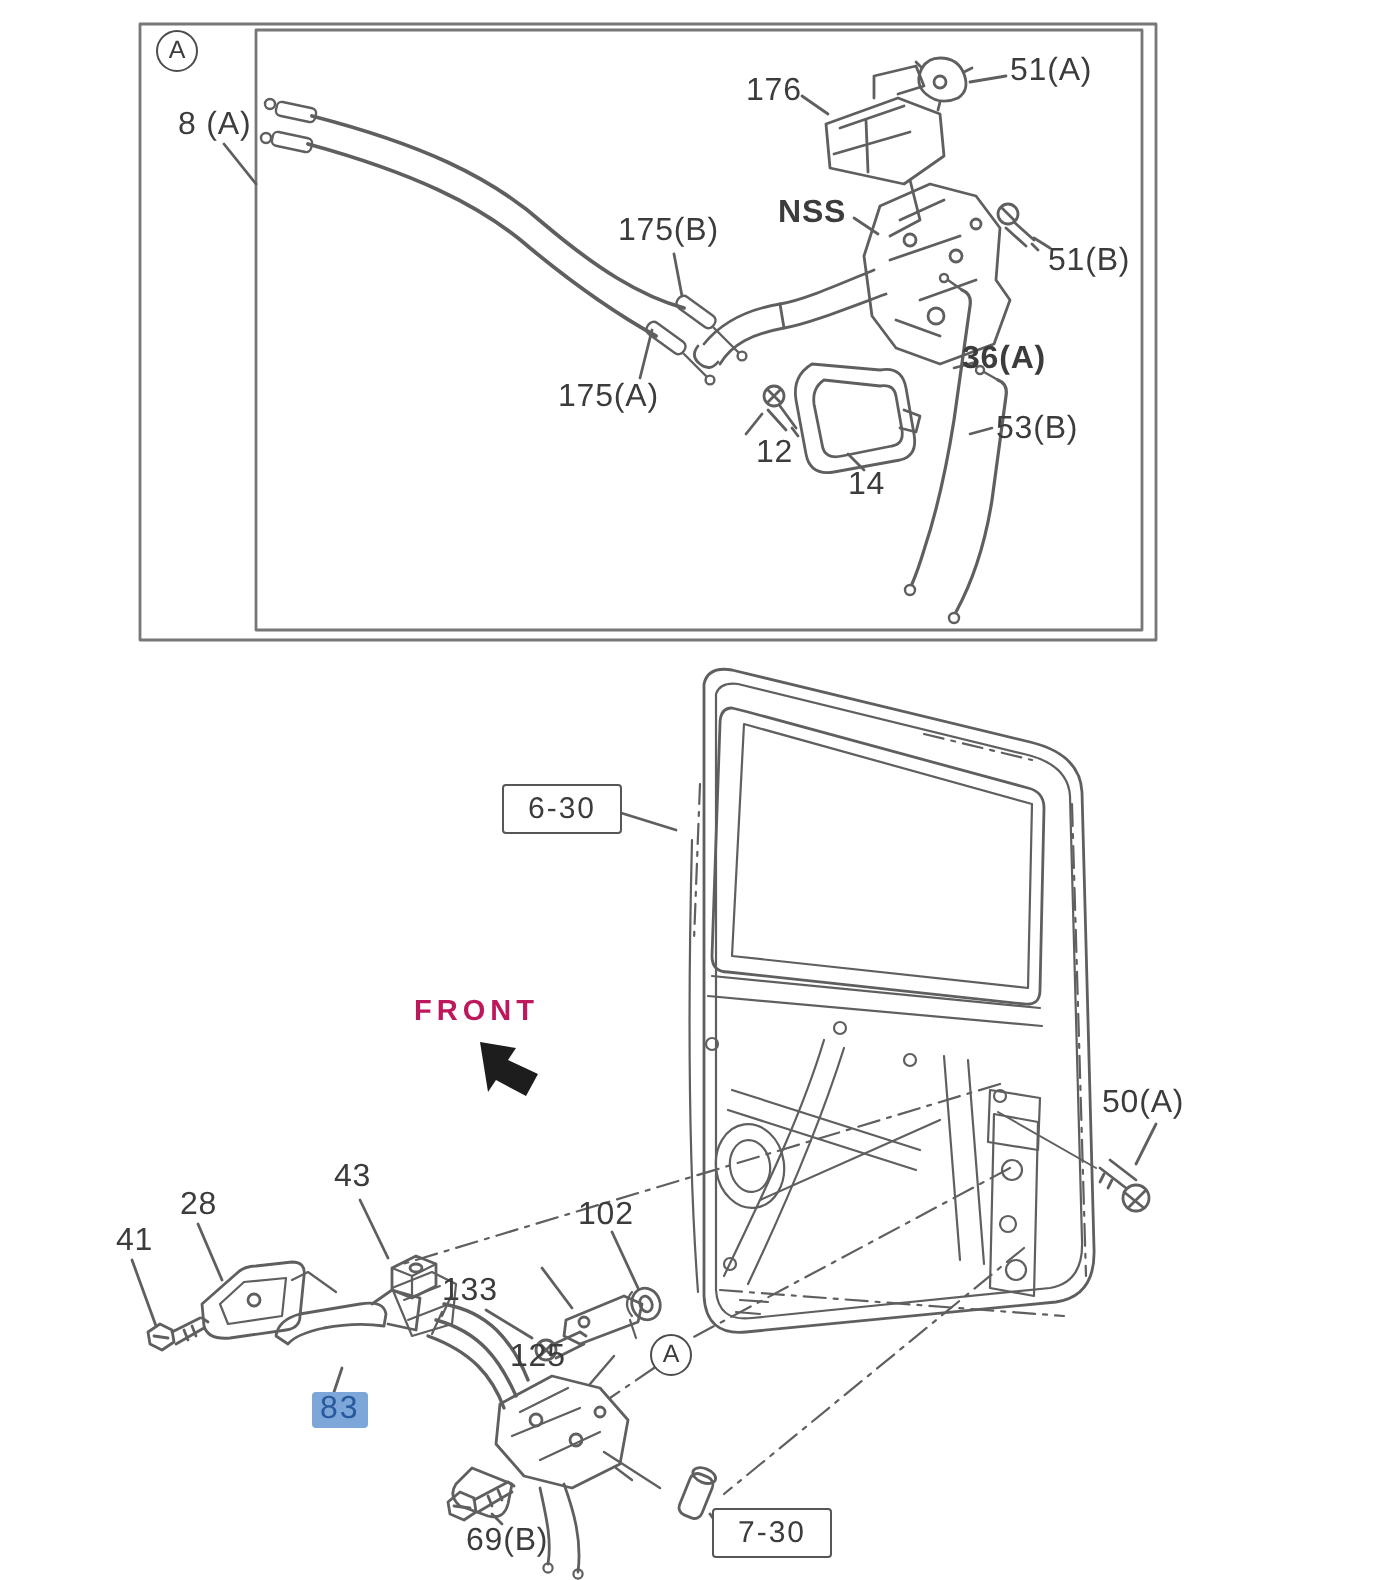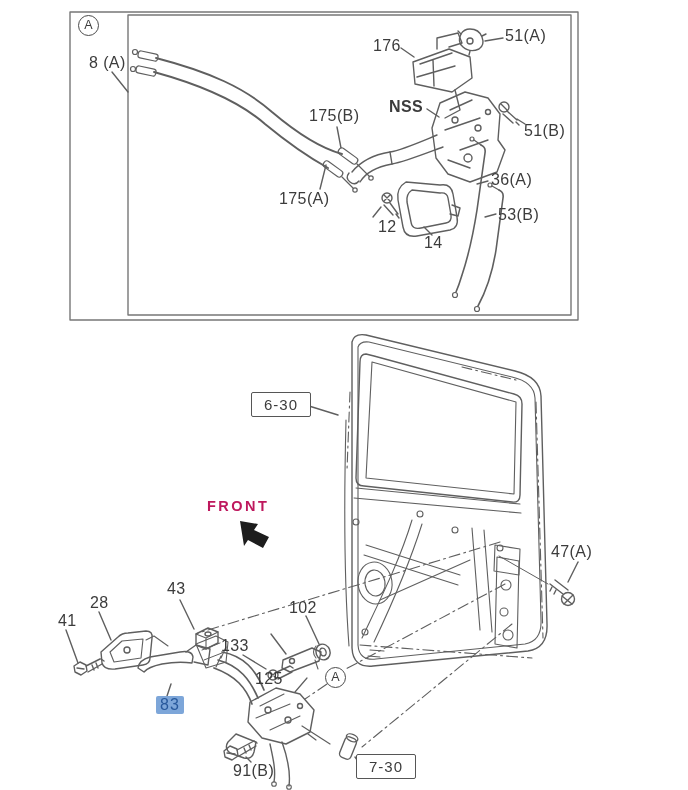--- a/index.html
+++ b/index.html
@@ -268,34 +268,34 @@
 </svg>
 
 <div class="circ" style="left:78px;top:15px;">A</div>
 <span class="lbl" style="left:89px;top:55px;">8 (A)</span>
 <span class="lbl" style="left:309px;top:108px;">175(B)</span>
 <span class="lbl" style="left:279px;top:191px;">175(A)</span>
 <span class="lbl" style="left:373px;top:38px;">176</span>
 <span class="lbl" style="left:389px;top:99px;font-weight:bold;">NSS</span>
 <span class="lbl" style="left:505px;top:28px;">51(A)</span>
 <span class="lbl" style="left:524px;top:123px;">51(B)</span>
-<span class="lbl" style="left:491px;top:172px;">36(A)</span>
+<span class="lbl" style="left:481px;top:172px;font-weight:bold;">36(A)</span>
 <span class="lbl" style="left:498px;top:207px;">53(B)</span>
 <span class="lbl" style="left:378px;top:219px;">12</span>
 <span class="lbl" style="left:424px;top:235px;">14</span>
 
 <div class="refbox" style="left:251px;top:392px;width:58px;height:23px;line-height:23px;">6-30</div>
 <span class="lbl front" style="left:207px;top:499px;">FRONT</span>
-<span class="lbl" style="left:551px;top:544px;">47(A)</span>
+<span class="lbl" style="left:551px;top:544px;">50(A)</span>
 
 <span class="lbl" style="left:90px;top:595px;">28</span>
 <span class="lbl" style="left:167px;top:581px;">43</span>
 <span class="lbl" style="left:58px;top:613px;">41</span>
 <span class="lbl" style="left:289px;top:600px;">102</span>
 <span class="lbl" style="left:255px;top:636px;margin-top:35px;">125</span>
 <span class="lbl" style="left:221px;top:638px;">133</span>
 <span class="lbl hl" style="left:156px;top:696px;">83</span>
 
 <div class="circ" style="left:325px;top:667px;">A</div>
-<span class="lbl" style="left:233px;top:763px;">91(B)</span>
+<span class="lbl" style="left:233px;top:763px;">69(B)</span>
 <div class="refbox" style="left:356px;top:754px;width:58px;height:23px;line-height:23px;">7-30</div>
 
 </div>
 
 </body></html>

